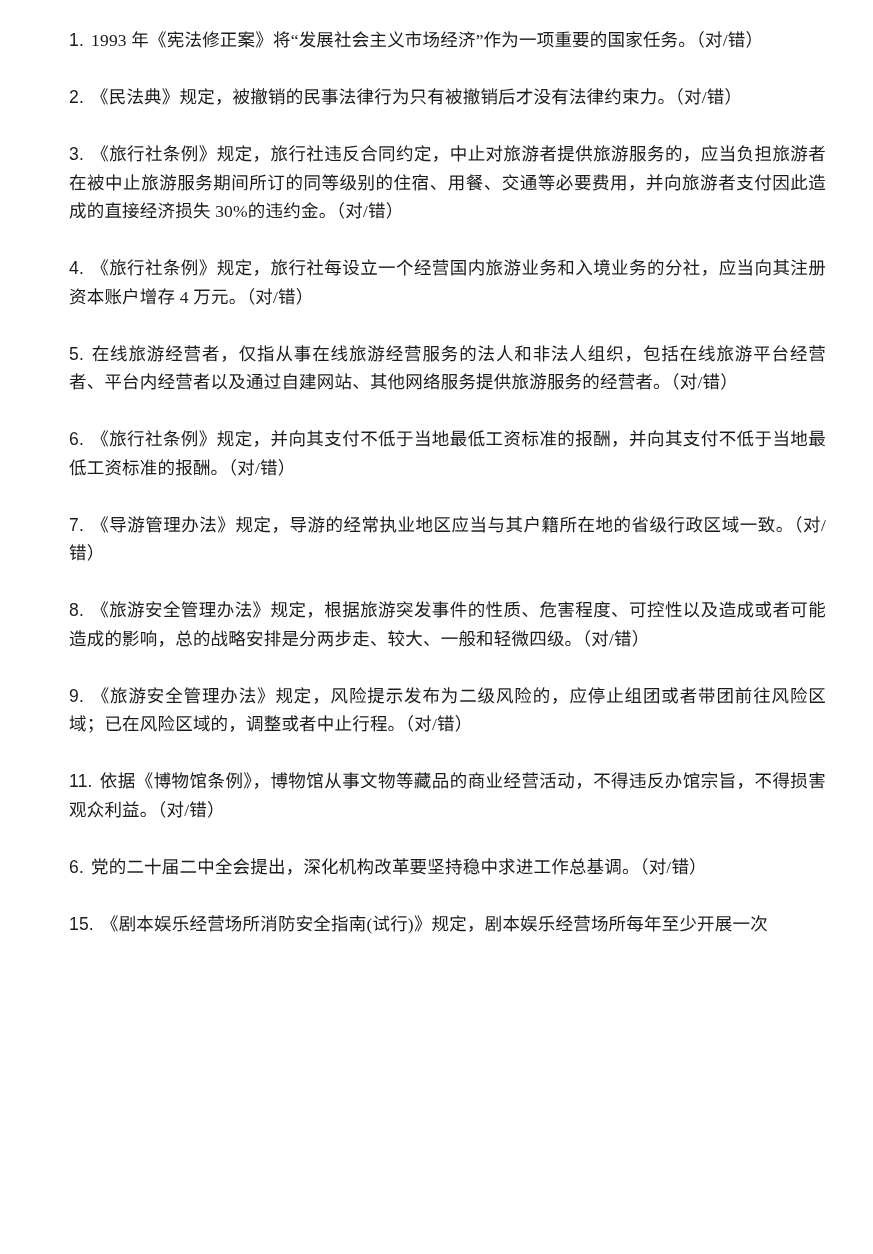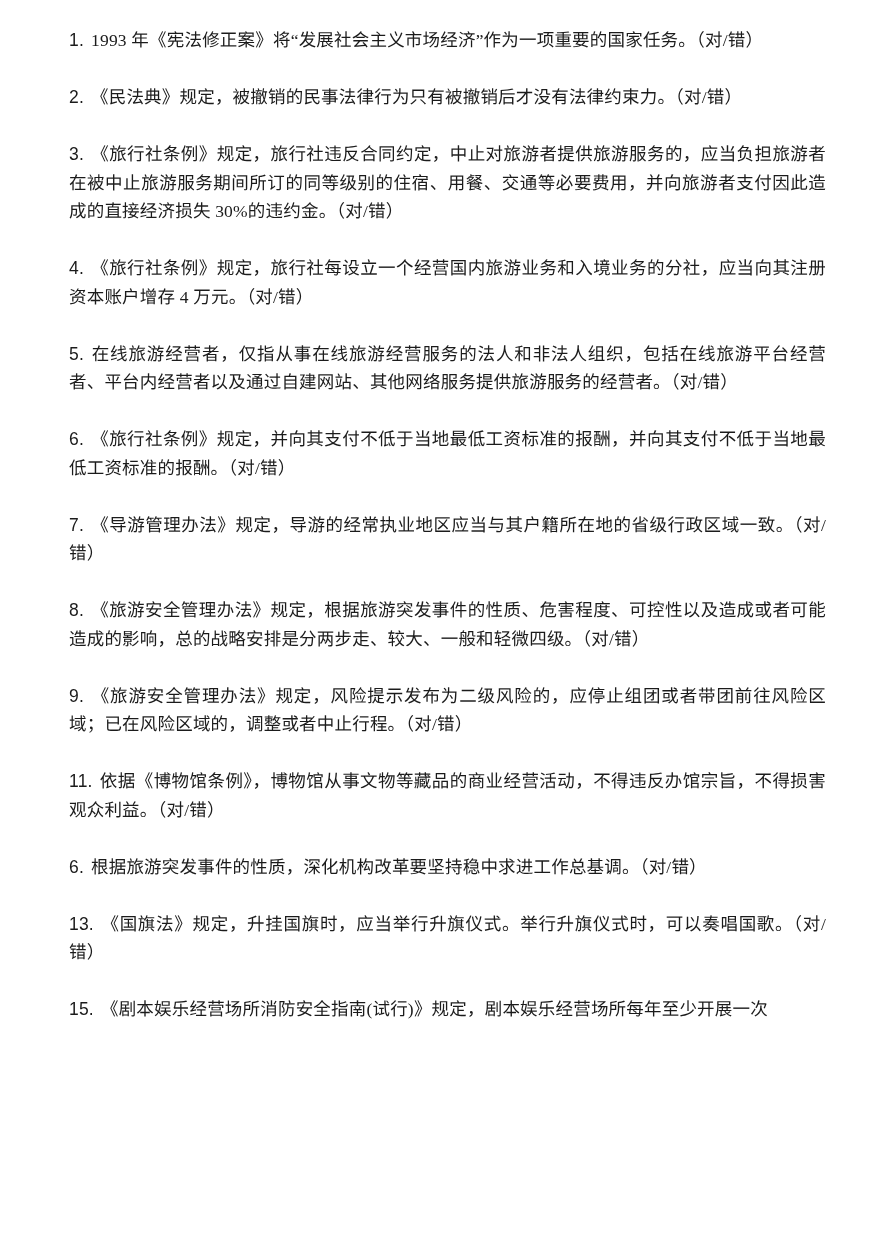--- a/index.html
+++ b/index.html
@@ -50,21 +50,20 @@
   <p class="question"><span class="qnum">6.</span><span>《旅行社条例》规定，并向其支付不低于当地最低工资标准的报酬，并向其支付不低于当地最低工资标准的报酬。（对/错）</span></p>
 
   <p class="question"><span class="qnum">7.</span><span>《导游管理办法》规定，导游的经常执业地区应当与其户籍所在地的省级行政区域一致。（对/错）</span></p>
 
   <p class="question"><span class="qnum">8.</span><span>《旅游安全管理办法》规定，根据旅游突发事件的性质、危害程度、可控性以及造成或者可能造成的影响，总的战略安排是分两步走、较大、一般和轻微四级。（对/错）</span></p>
 
   <p class="question"><span class="qnum">9.</span><span>《旅游安全管理办法》规定，风险提示发布为二级风险的，应停止组团或者带团前往风险区域；已在风险区域的，调整或者中止行程。（对/错）</span></p>
 
   <p class="question"><span class="qnum">11.</span><span>依据《博物馆条例》，博物馆从事文物等藏品的商业经营活动，不得违反办馆宗旨，不得损害观众利益。（对/错）</span></p>
 
-  <p class="question"><span class="qnum">6.</span><span>根据旅游突发事件的性质，深化机构改革要坚持稳中求进工作总基调。（对/错）</span></p>
+  <p class="question"><span class="qnum">6.</span><span>党的二十届二中全会提出，深化机构改革要坚持稳中求进工作总基调。（对/错）</span></p>
 
 
-  <p class="question"><span class="qnum">13.</span><span>《国旗法》规定，升挂国旗时，应当举行升旗仪式。举行升旗仪式时，可以奏唱国歌。（对/错）</span></p>
 
 
   <p class="question"><span class="qnum">15.</span><span>《剧本娱乐经营场所消防安全指南(试行)》规定，剧本娱乐经营场所每年至少开展一次</span></p>
 
 </div>
 
 </body></html>

